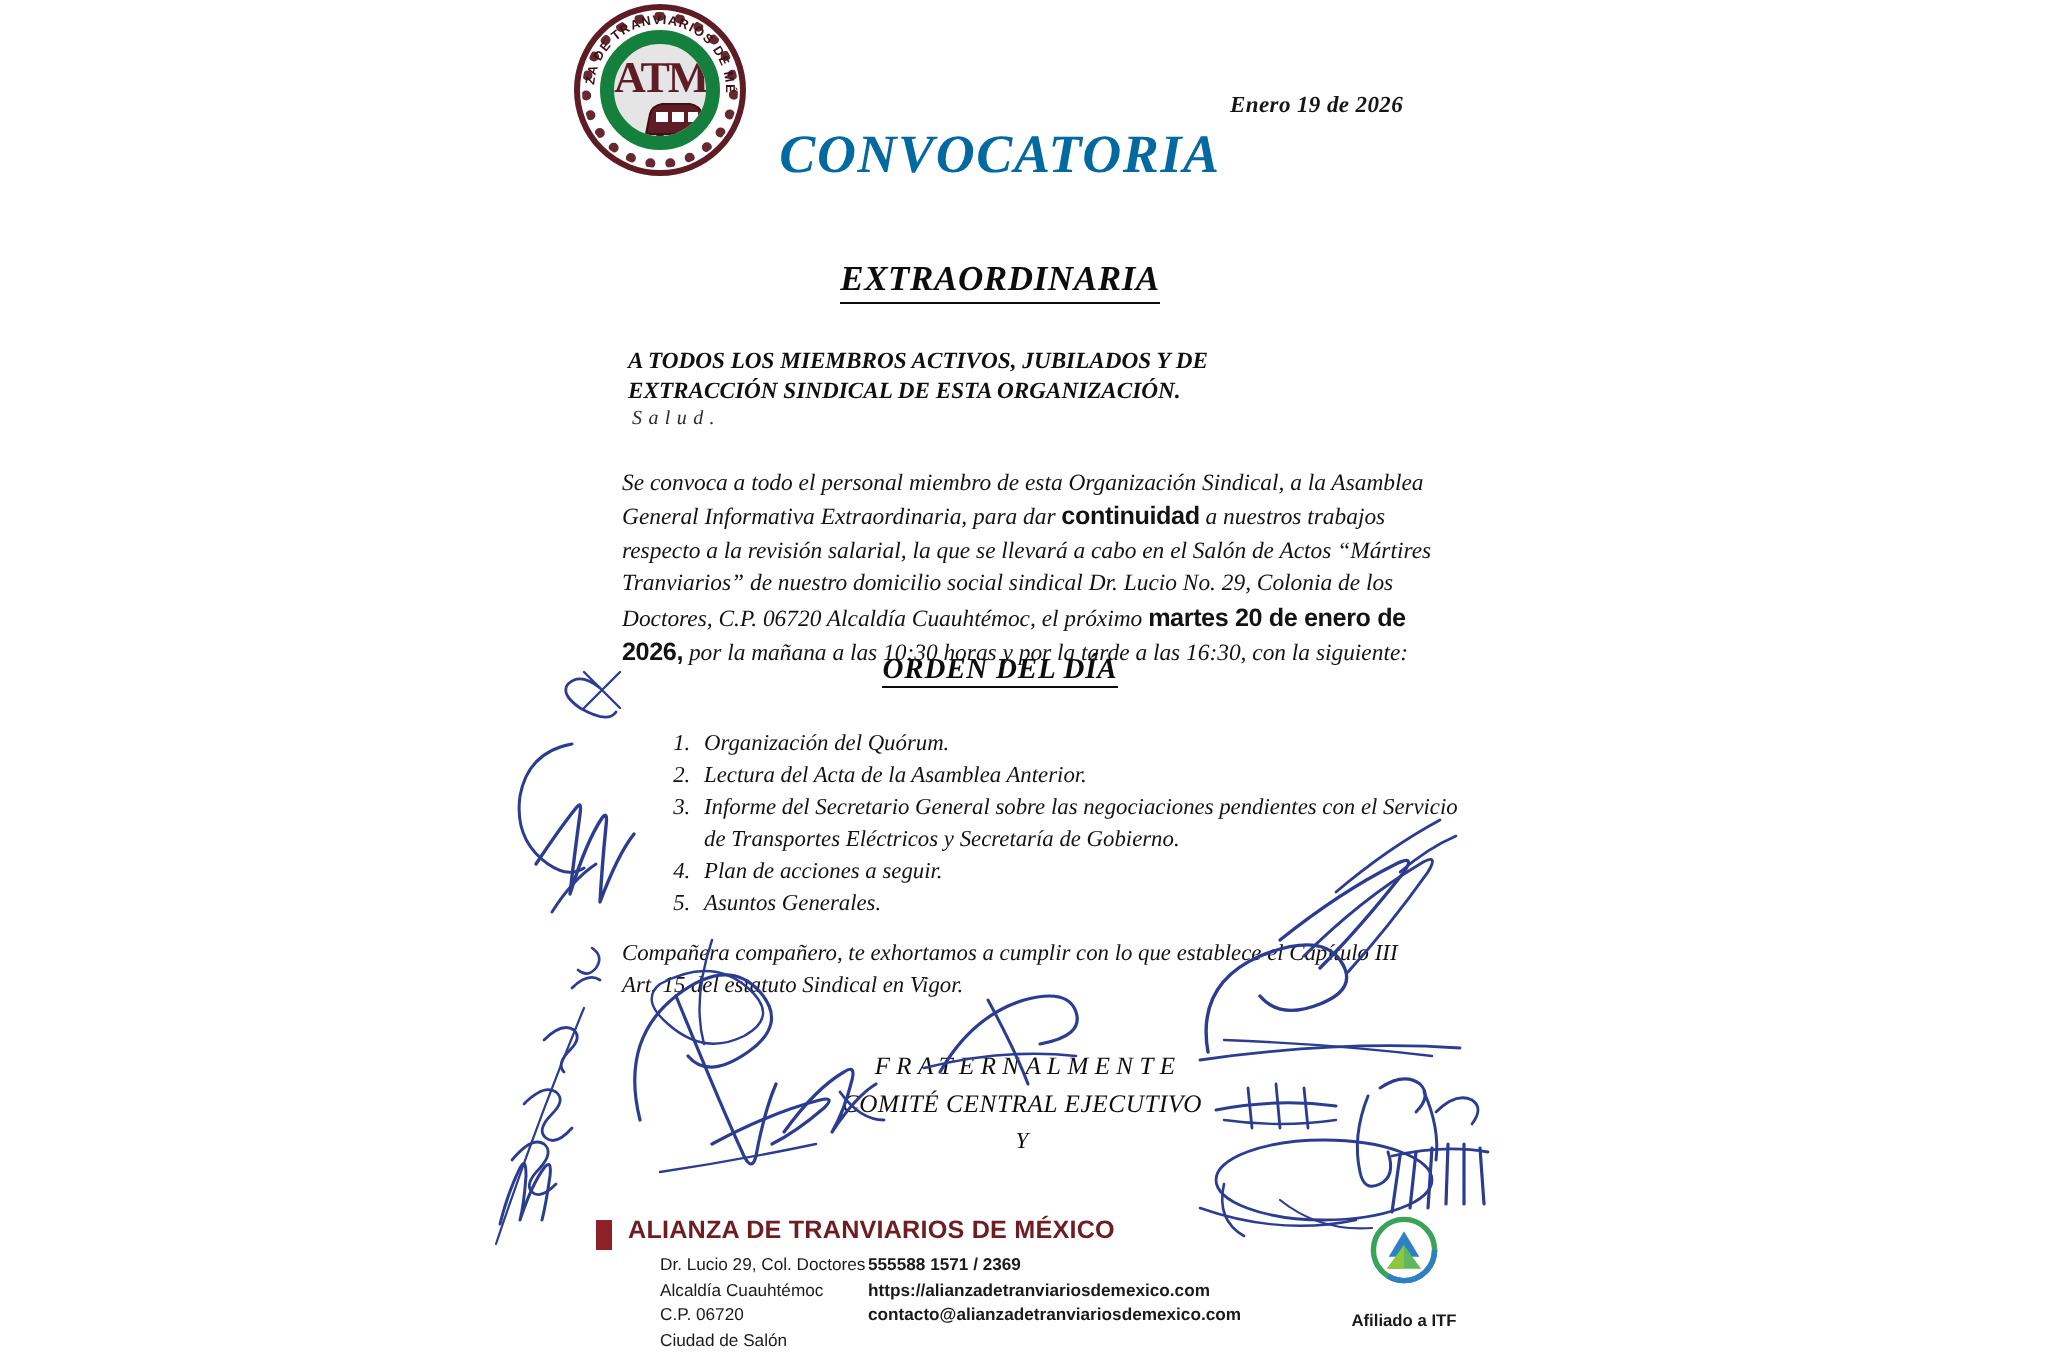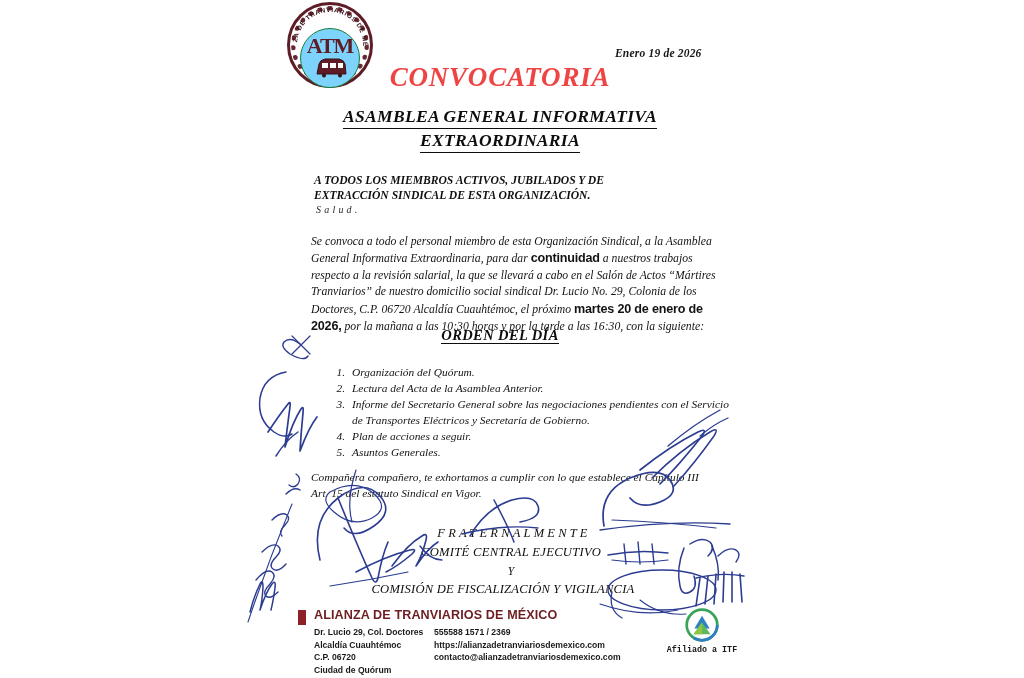--- a/index.html
+++ b/index.html
@@ -51,26 +51,26 @@
     position: absolute;
     left: 4px; top: 4px;
     width: 78px; height: 78px;
     border-radius: 50%;
     border: 5px dotted #5e1d26;
     box-sizing: border-box;
     opacity: .95;
   }
   .seal-inner {
     position: absolute;
-    left: 13px; top: 26px;
+    left: 13px; top: 13px;
     width: 60px; height: 60px;
     border-radius: 50%;
-    border: 1px solid #15803d;
+    border: 7px solid #15803d;
     box-sizing: border-box;
-    background: #7dd3fc;
+    background: #e5e5e5;
     overflow: hidden;
   }
   .seal-atm {
     position: absolute;
     left: 0; top: 6px;
     width: 100%;
     text-align: center;
     font-family: "Liberation Serif", serif;
     font-weight: bold;
     font-size: 22px;
@@ -111,21 +111,21 @@
   
   .title-main {
     position: absolute;
     left: 0; top: 62px;
     width: 536px;
     text-align: center;
     font-style: italic;
     font-weight: bold;
     font-size: 27px;
     letter-spacing: .8px;
-    color: #ef4444;
+    color: #0369a1;
   }
   .title-sub {
     position: absolute;
     left: 0; top: 105px;
     width: 536px;
     text-align: center;
     font-style: italic;
     font-weight: bold;
     font-size: 17.5px;
     line-height: 23px;
@@ -280,23 +280,23 @@
     letter-spacing: .1px;
     color: #6e1d22;
   }
   .footer-cols {
     position: absolute;
     left: 16px; top: 18px;
     width: 460px;
   }
   .footer-col-a {
     position: absolute;
-    left: 0; top: 0;
+    left: 16px; top: 0;
     font-family: "Liberation Sans", sans-serif;
-    font-weight: bold;
+    font-weight: normal;
     font-size: 8.6px;
     line-height: 12.6px;
     color: #1a1a1a;
     white-space: nowrap;
   }
   .footer-col-b {
     position: absolute;
     left: 120px; top: 0;
     font-family: "Liberation Sans", sans-serif;
     font-weight: bold;
@@ -313,22 +313,22 @@
     top: 608px;
     width: 100px;
     text-align: center;
   }
   .itf-mark {
     width: 34px; height: 34px;
     margin: 0 auto;
     display: block;
   }
   .itf-label {
-    margin-top: 3px;
-    font-family: Liberation Mono, monospace;
+    margin-top: 13px;
+    font-family: Liberation Sans, sans-serif;
     font-weight: bold;
     font-size: 8.4px;
     color: #1a1a1a;
   }
 
   
   .ink {
     position: absolute;
     left: 0; top: 0;
     width: 1024px;
@@ -369,21 +369,21 @@
           <circle cx="11" cy="19.5" r="2" fill="#3a1117"></circle>
           <circle cx="27" cy="19.5" r="2" fill="#3a1117"></circle>
         </svg>
       </div>
     </div>
 
     <div class="doc-date">Enero 19 de 2026</div>
 
     <div class="title-main">CONVOCATORIA</div>
     <div class="title-sub">
-      <span>ASAMBLEA GENERAL INFORMATIVA</span><br>
+      <br>
       <span>EXTRAORDINARIA</span>
     </div>
 
     <div class="addressee">
       <span>A TODOS LOS MIEMBROS ACTIVOS, JUBILADOS Y DE</span><br>
       <span>EXTRACCIÓN SINDICAL DE ESTA ORGANIZACIÓN.</span>
     </div>
     <div class="salud">Salud.</div>
 
     <div class="body-par">
@@ -400,32 +400,31 @@
       <li>Plan de acciones a seguir.</li>
       <li>Asuntos Generales.</li>
     </ol>
 
     <div class="closing">Compañera compañero, te exhortamos a cumplir con lo que establece el Capítulo III Art. 15 del estatuto Sindical en Vigor.</div>
 
     <div class="signoff">
       <div class="fraternal">FRATERNALMENTE</div>
       <div class="comite">COMITÉ CENTRAL EJECUTIVO</div>
       <div class="ycon">Y</div>
-      <div class="comision">COMISIÓN DE FISCALIZACIÓN Y VIGILANCIA</div>
     </div>
 
     <div class="footer">
       <div class="footer-bar"></div>
       <div class="footer-org">ALIANZA DE TRANVIARIOS DE MÉXICO</div>
       <div class="footer-cols">
         <div class="footer-col-a">
           <div>Dr. Lucio 29, Col. Doctores</div>
           <div>Alcaldía Cuauhtémoc</div>
           <div>C.P. 06720</div>
-          <div>Ciudad de Quórum</div>
+          <div>Ciudad de Salón</div>
         </div>
         <div class="footer-col-b">
           <div>555588 1571 / 2369</div>
           <div>https://alianzadetranviariosdemexico.com</div>
           <div>contacto@alianzadetranviariosdemexico.com</div>
         </div>
       </div>
     </div>
 
     <div class="itf">

